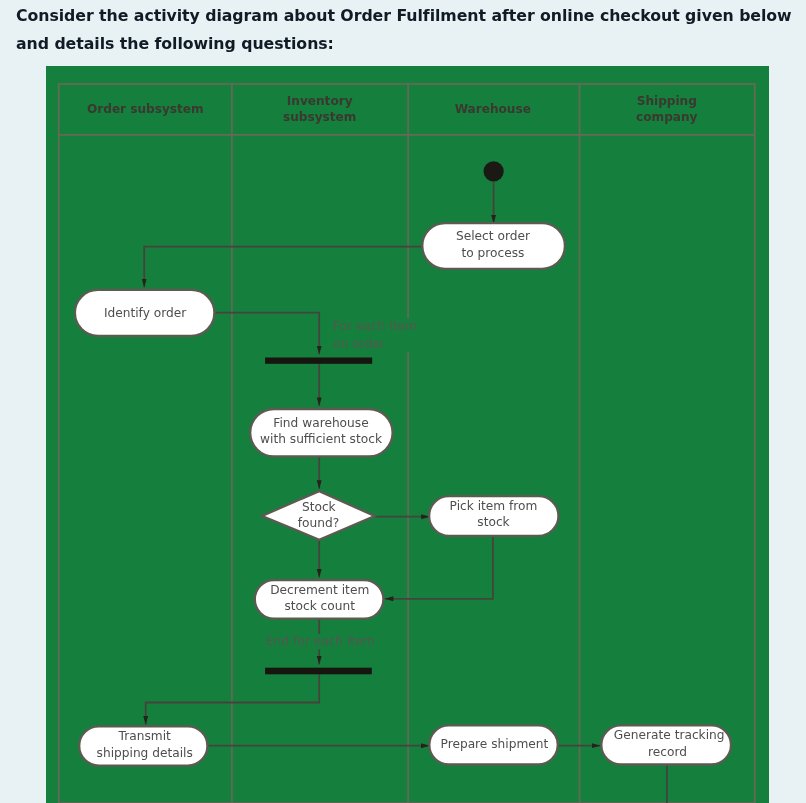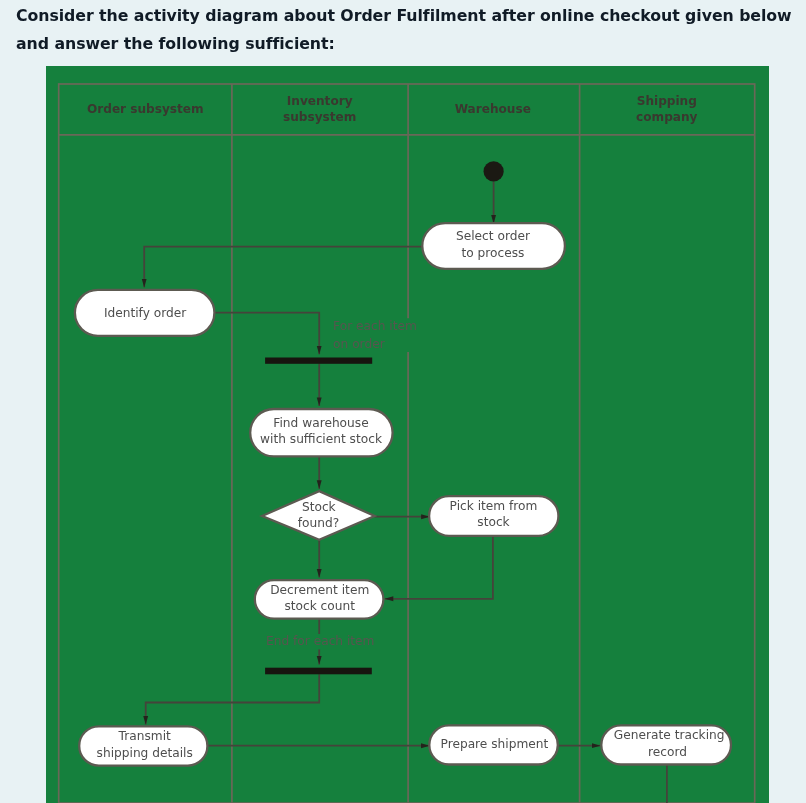--- a/index.html
+++ b/index.html
@@ -23,21 +23,21 @@
             font-size:12.2px;fill:#4e4e4e;text-anchor:middle;}
   .notetext{font-family:"DejaVu Sans",sans-serif;font-weight:normal;
             font-size:12.2px;fill:#57554f;text-anchor:start;}
 </style>
 </head>
 <body>
 
 <div id="page">
   <div id="question">
     <span class="ql">Consider the activity diagram about Order Fulfilment after online checkout given below</span>
-    <span class="ql">and answer the following sufficient:</span>
+    <span class="ql">and details the following questions:</span>
   </div>
 
   <div id="diagram">
     <svg width="723" height="737" viewBox="0 0 723 737" xmlns="http://www.w3.org/2000/svg">
       <defs>
         <marker id="ah" markerWidth="10" markerHeight="8" refX="8.8" refY="3.4" orient="auto" markerUnits="userSpaceOnUse">
           <path d="M0.3,0.95 L8.9,3.4 L0.3,5.85 z" fill="#24221c"></path>
         </marker>
       </defs>
       <g id="lanes" stroke="#6a6758" stroke-width="1.7" fill="none">

